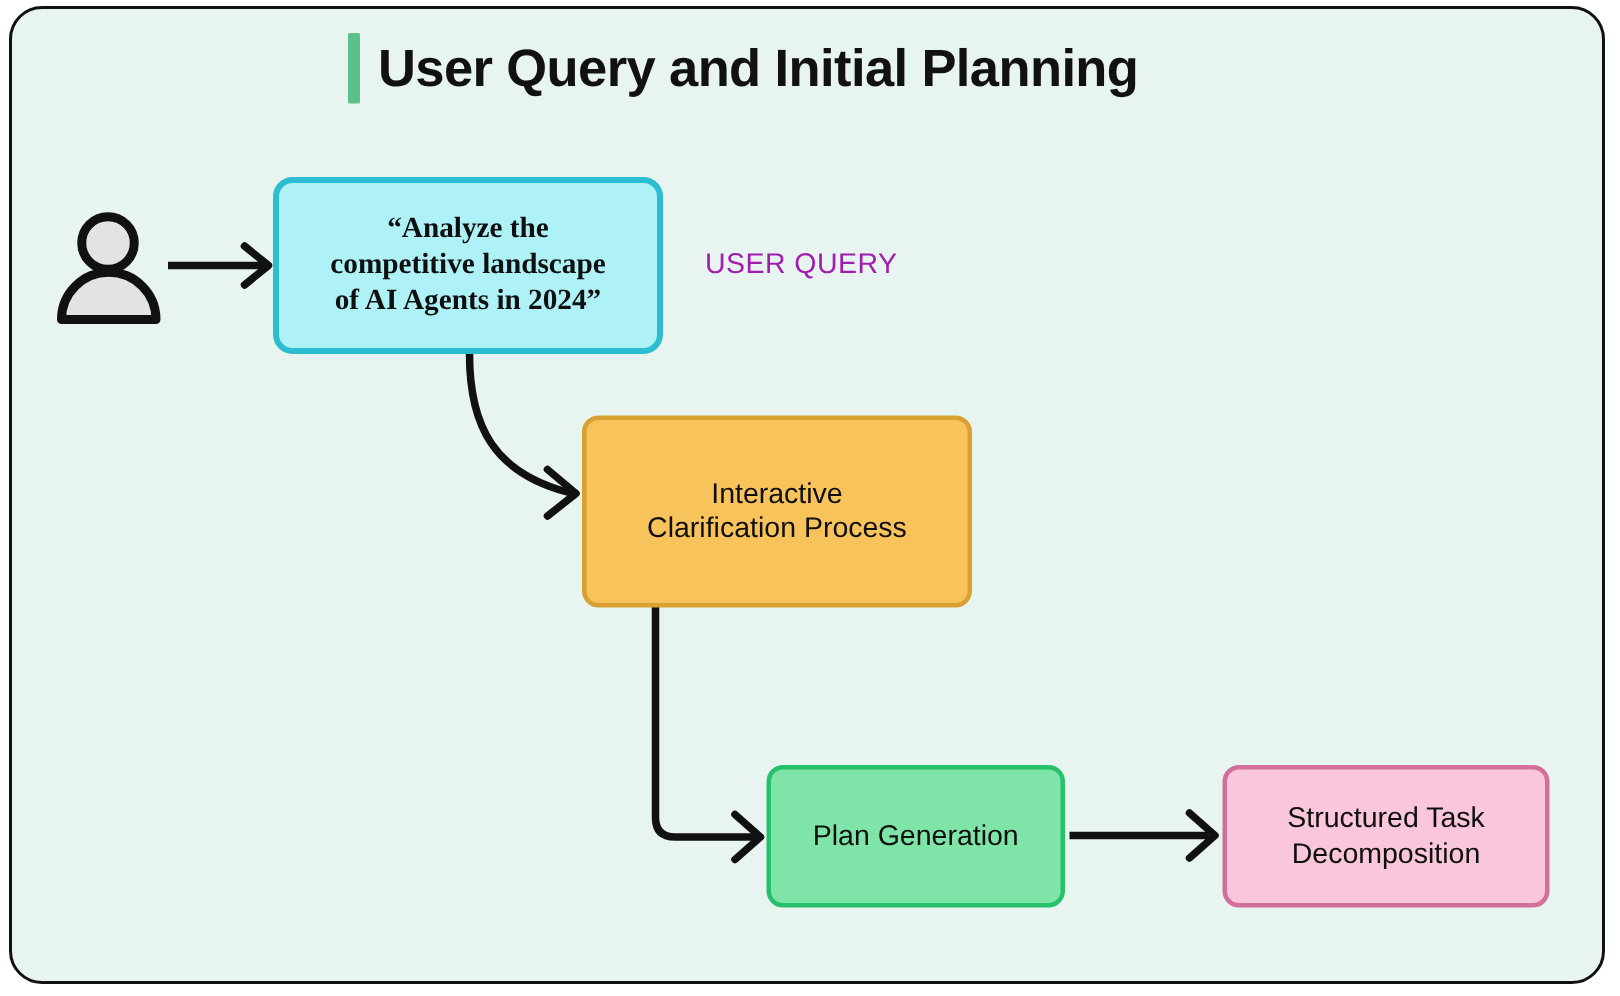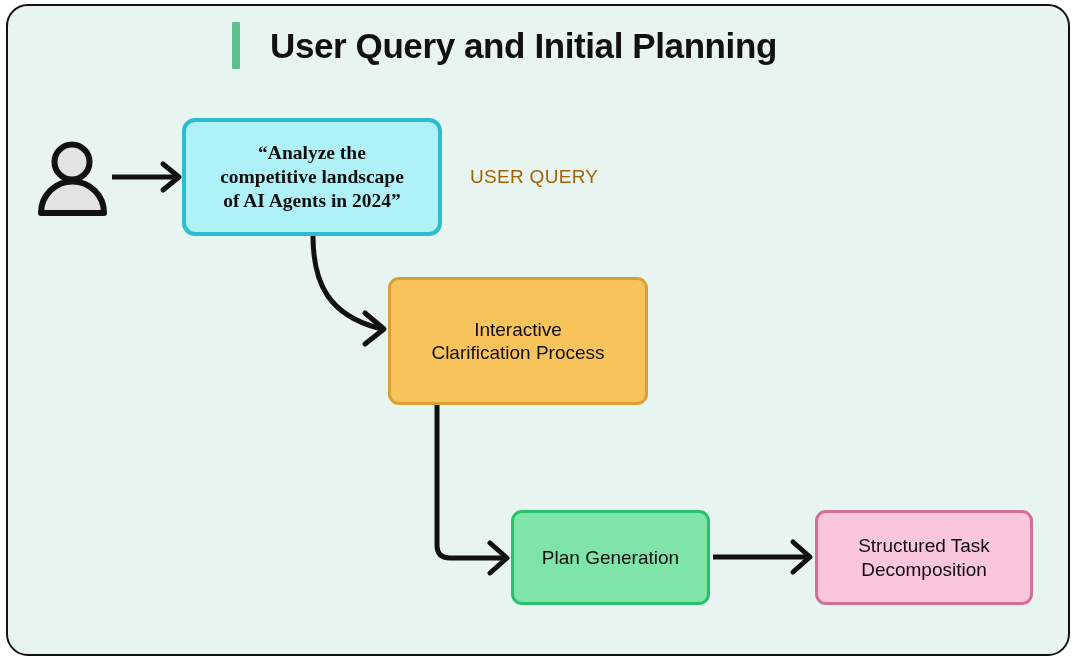--- a/index.html
+++ b/index.html
@@ -48,21 +48,20 @@
     background: #5cc08c;
     border-radius: 1px;
   }
   .title-text {
     font-size: 35px;
     font-weight: bold;
     color: #111111;
     letter-spacing: -0.4px;
     line-height: 1;
     white-space: nowrap;
-    margin-left: 18px;
   }
 
   
   .overlay {
     position: absolute;
     left: 0;
     top: 0;
     width: 1080px;
     height: 664px;
     pointer-events: none;
@@ -108,21 +107,21 @@
     border: 3px solid #d2709c;
     font-size: 19px;
   }
 
   
   .caption {
     position: absolute;
     left: 470px;
     top: 166px;
     font-size: 19px;
-    color: #a16207;
+    color: #a21caf;
     letter-spacing: 0.3px;
   }
 </style>
 </head>
 <body>
 
 <div id="canvas">
 
   <div class="frame"></div>
 

